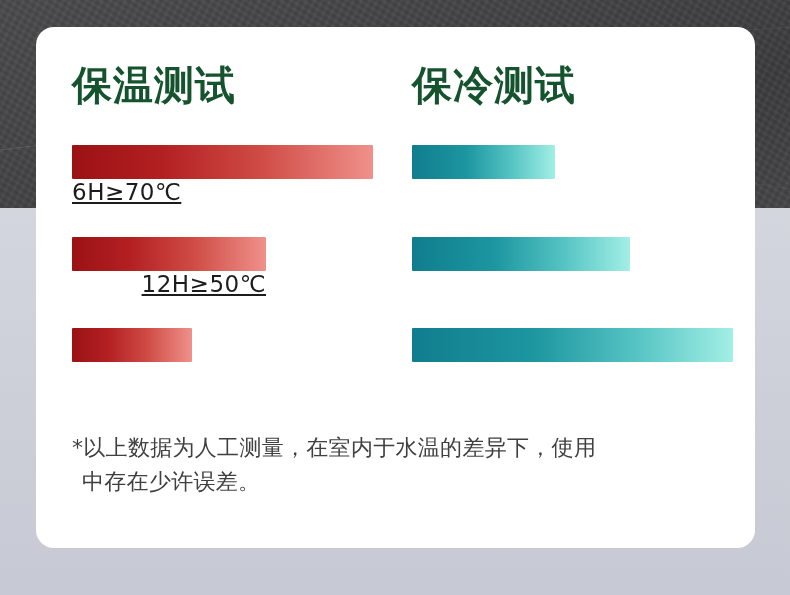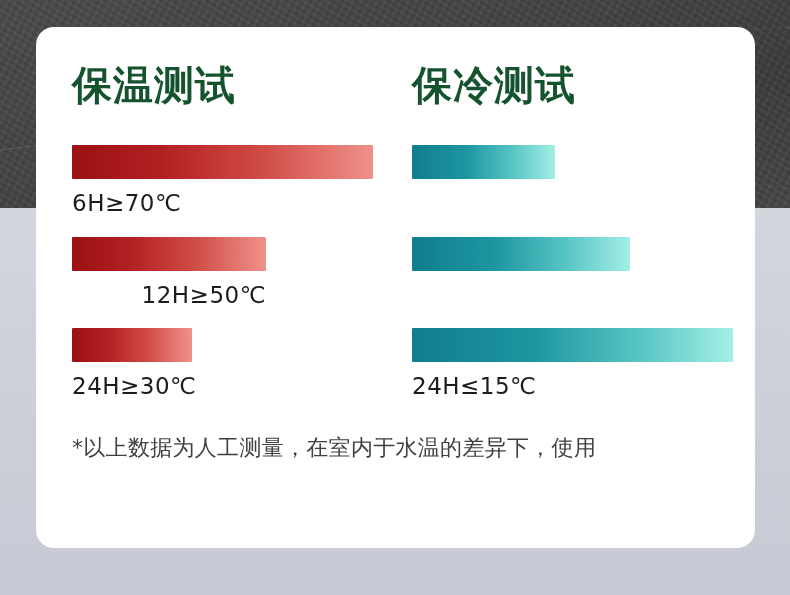--- a/index.html
+++ b/index.html
@@ -97,26 +97,26 @@
     height: 34px;
     border-radius: 1px;
   }
   .bar-hot {
     background: linear-gradient(90deg, #9b1114 0%, #b32022 30%, #cf4a44 62%, #ef918a 100%);
   }
   .bar-cold {
     background: linear-gradient(90deg, #107d8e 0%, #1d96a0 38%, #56c4c4 70%, #a2efe5 100%);
   }
   .metric-label {
-    margin-top: 11px;
     font-size: 23px;
     color: #1c1c1c;
     letter-spacing: 0.5px;
     white-space: nowrap;
     font-weight: 400;
+    text-decoration: underline;
   }
 
   
   .row-0 { top: 118px; }
   .row-1 { top: 210px; text-align: right; }
   .row-2 { top: 301px; }
 
   
   .footnote {
     position: absolute;
@@ -153,39 +153,38 @@
         <div class="metric-label">6H≥70℃</div>
       </div>
 
       <div class="metric row-1">
         <div class="bar bar-hot" style="width:194px;"></div>
         <div class="metric-label">12H≥50℃</div>
       </div>
 
       <div class="metric row-2">
         <div class="bar bar-hot" style="width:120px;"></div>
-        <div class="metric-label">24H≥30℃</div>
       </div>
     </div>
 
     <div class="col col-cold">
       <div class="col-title">保冷测试</div>
 
       <div class="metric row-0">
         <div class="bar bar-cold" style="width:143px;"></div>
       </div>
 
       <div class="metric row-1">
         <div class="bar bar-cold" style="width:218px;"></div>
       </div>
 
       <div class="metric row-2">
         <div class="bar bar-cold" style="width:321px;"></div>
-        <div class="metric-label">24H≤15℃</div>
       </div>
     </div>
 
     <div class="footnote">
       <span>*以上数据为人工测量，在室内于水温的差异下，使用</span>
+      <span class="ln2">中存在少许误差。</span>
     </div>
 
   </div>
 </div>
 
 </body></html>

